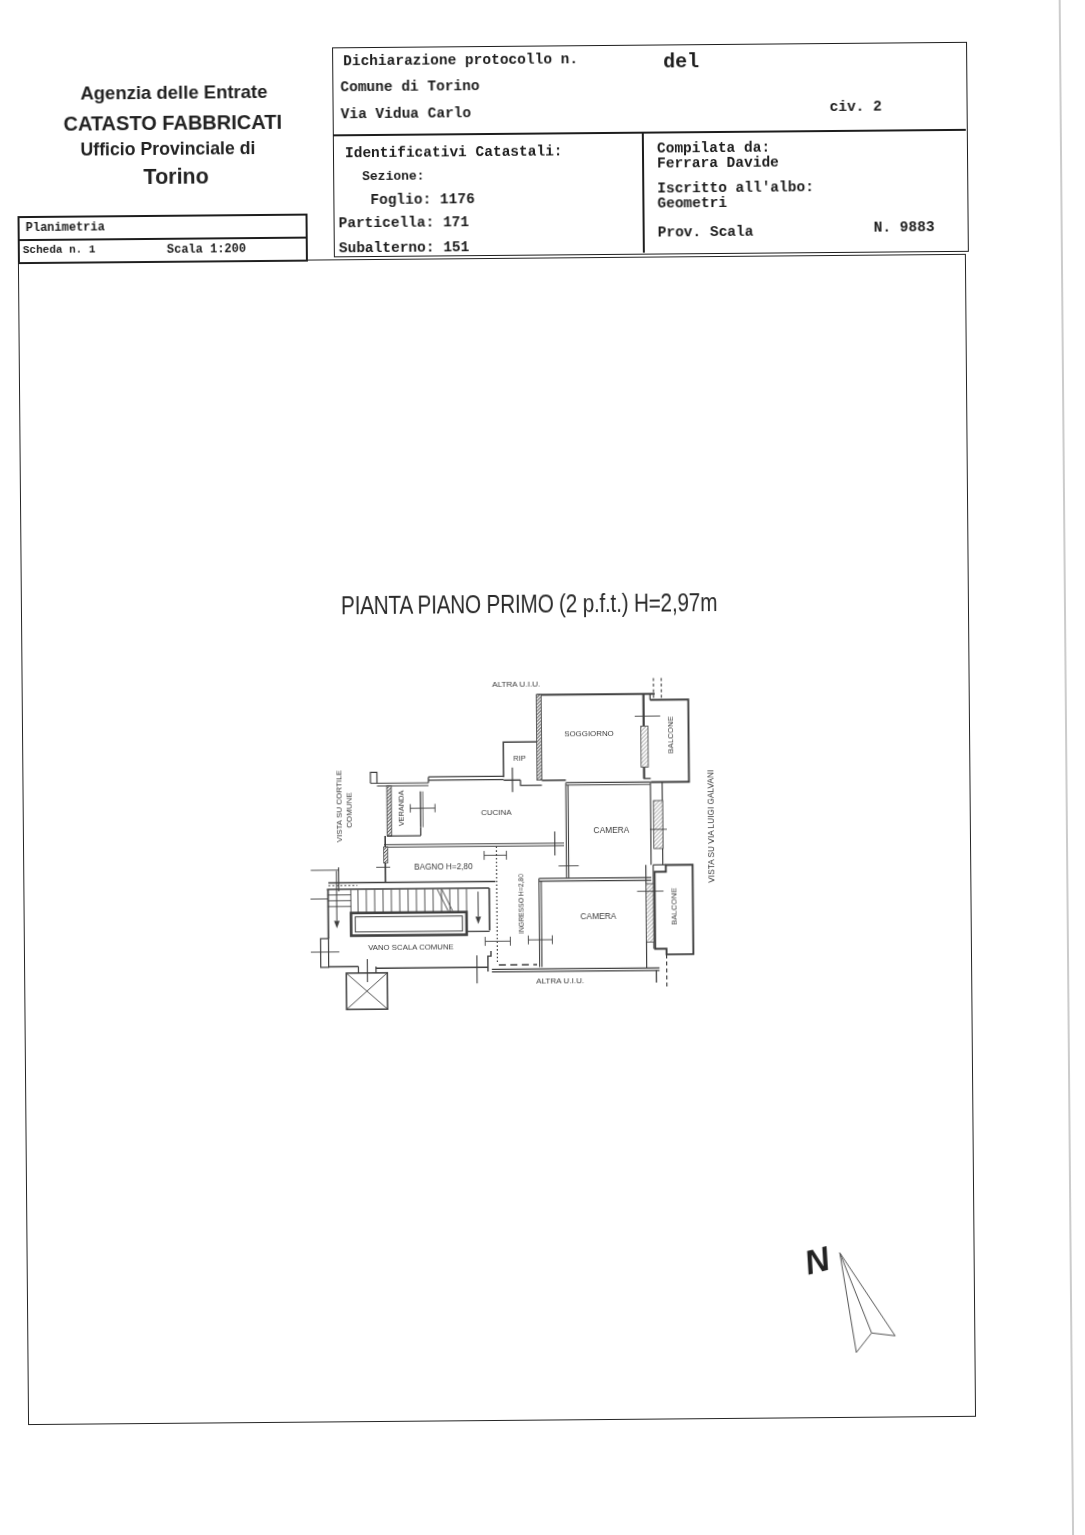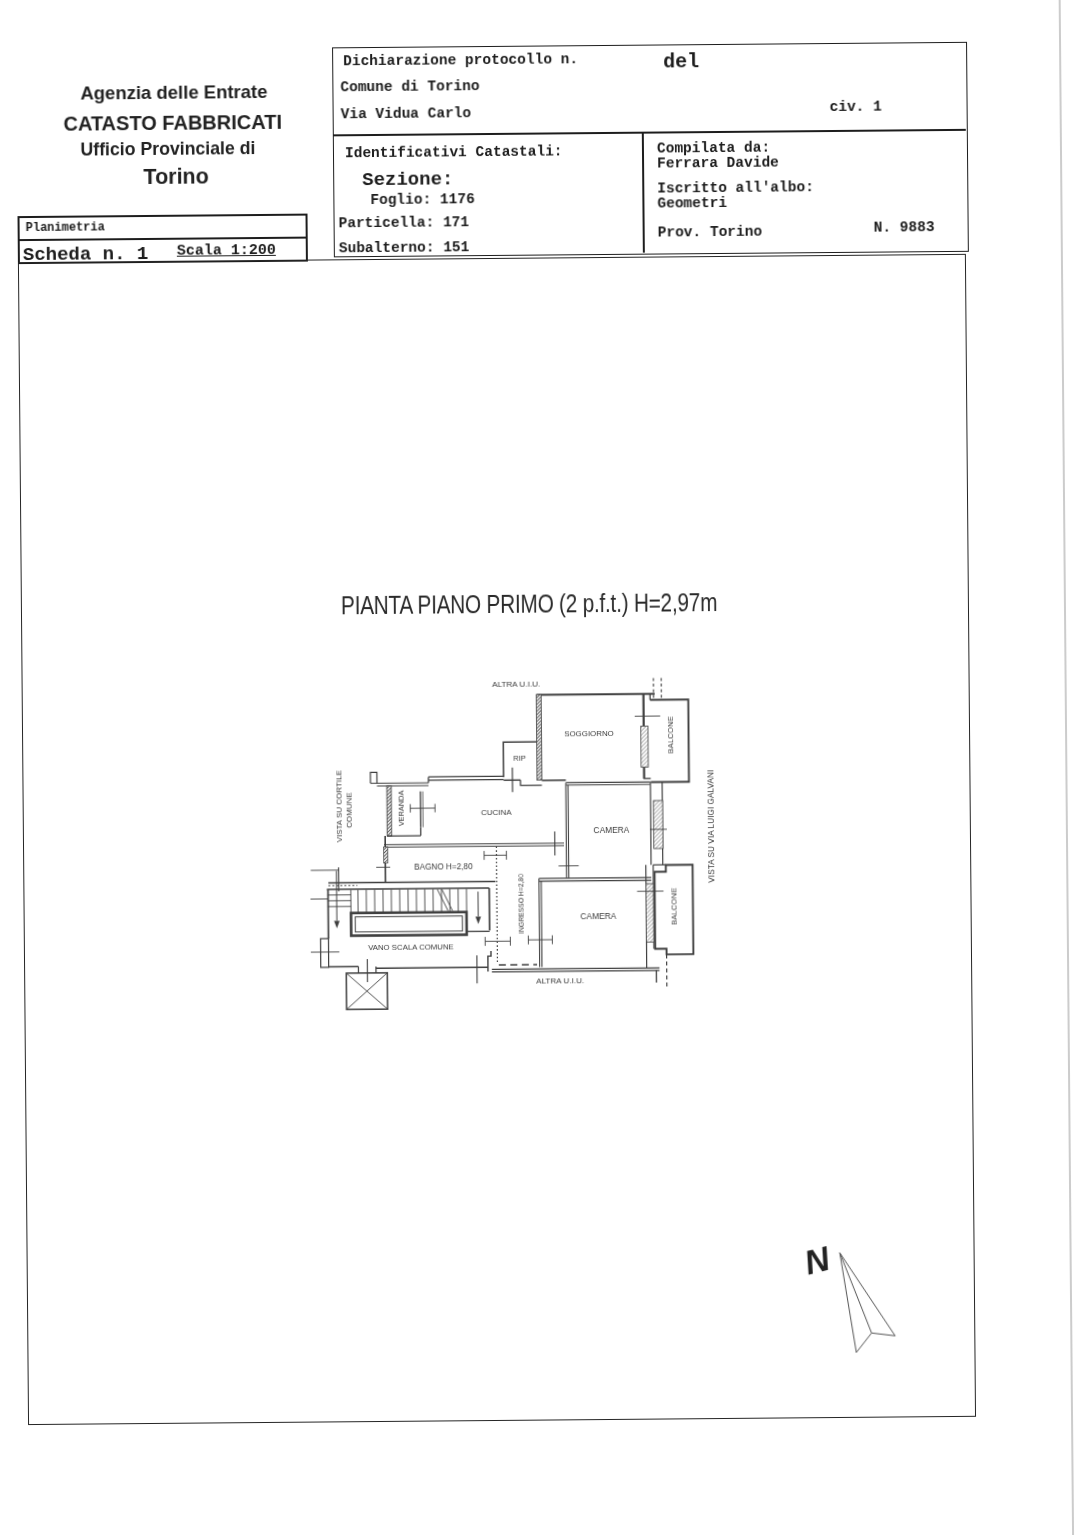--- a/index.html
+++ b/index.html
@@ -22,55 +22,55 @@
   <div class="abs sans" style="left:0px;top:138.3px;width:348px;text-align:center;font-weight:700;color:#222;font-size:17.7px;line-height:17.7px;">Ufficio Provinciale di</div>
 
   <div class="abs sans" style="left:0px;top:163.6px;width:364px;text-align:center;font-weight:700;color:#222;font-size:21.5px;line-height:21.5px;">Torino</div>
 
   <div class="abs" style="left:23px;top:212px;width:286px;height:44px;border:2px solid #1d1d1d;"></div>
 
   <div class="abs" style="left:23px;top:235px;width:288px;height:2px;background:#1d1d1d;"></div>
 
   <div class="abs mono" style="left:31px;top:217px;font-size:12px;">Planimetria</div>
 
-  <div class="abs mono" style="left:28px;top:240px;font-size:19px;">Scheda n. 1</div>
-
-  <div class="abs mono" style="left:182px;top:240px;font-size:15px;text-decoration:underline;">Scala 1:200</div>
+  <div class="abs mono" style="left:28px;top:240px;font-size:11px;">Scheda n. 1</div>
+
+  <div class="abs mono" style="left:172px;top:240px;font-size:12px;">Scala 1:200</div>
 
   <div class="abs" style="left:339px;top:46px;width:633px;height:208px;border:1.6px solid #1d1d1d;"></div>
 
   <div class="abs" style="left:339px;top:133.4px;width:633px;height:1.6px;background:#1d1d1d;"></div>
 
   <div class="abs" style="left:648px;top:133.4px;width:1.6px;height:121px;background:#1d1d1d;"></div>
 
   <div class="abs mono" style="left:350px;top:52px;font-size:14.5px;">Dichiarazione protocollo n.</div>
 
   <div class="abs mono" style="left:670px;top:52px;font-size:20px;">del</div>
 
   <div class="abs mono" style="left:347px;top:78px;font-size:14.5px;">Comune di Torino</div>
 
   <div class="abs mono" style="left:347px;top:105px;font-size:14.5px;">Via Vidua Carlo</div>
 
-  <div class="abs mono" style="left:836px;top:102px;font-size:14.5px;">civ. 1</div>
+  <div class="abs mono" style="left:836px;top:102px;font-size:14.5px;">civ. 2</div>
 
   <div class="abs mono" style="left:351px;top:144px;font-size:14.5px;">Identificativi Catastali:</div>
 
-  <div class="abs mono" style="left:368px;top:168px;font-size:19px;">Sezione:</div>
+  <div class="abs mono" style="left:368px;top:168px;font-size:13px;">Sezione:</div>
 
   <div class="abs mono" style="left:376px;top:191px;font-size:14.5px;font-family:Liberation Mono, monospace;">Foglio: 1176</div>
 
   <div class="abs mono" style="left:344px;top:214px;font-size:14.5px;">Particella: 171</div>
 
   <div class="abs mono" style="left:344px;top:239px;font-size:14.5px;">Subalterno: 151</div>
 
   <div class="abs mono" style="left:663px;top:143px;font-size:14.5px;line-height:15px;">Compilata da:<br>Ferrara Davide</div>
 
   <div class="abs mono" style="left:663px;top:183px;font-size:14.5px;line-height:15px;">Iscritto all'albo:<br>Geometri</div>
 
-  <div class="abs mono" style="left:663px;top:226px;font-size:14.5px;">Prov. Torino</div>
+  <div class="abs mono" style="left:663px;top:226px;font-size:14.5px;">Prov. Scala</div>
 
   <div class="abs mono" style="left:879px;top:223px;font-size:14.5px;font-family:Liberation Mono, monospace;">N. 9883</div>
 
   <div class="abs" style="left:23px;top:258px;width:946px;height:1161px;border:1.8px solid #252525;"></div>
 
   <div class="abs sans" style="left:343px;top:589px;font-size:26px;color:#2a2a2a;letter-spacing:-0.3px;transform:scaleX(0.80);transform-origin:left top;">PIANTA PIANO PRIMO (2 p.f.t.) H=2,97m</div>
 
   <svg class="abs" style="left:300px;top:650px;" width="440" height="380" viewBox="300 650 440 380" font-family="Liberation Sans, sans-serif">
 <defs>
 <pattern id="hd" width="2.4" height="2.4" patternUnits="userSpaceOnUse" patternTransform="rotate(45)">

